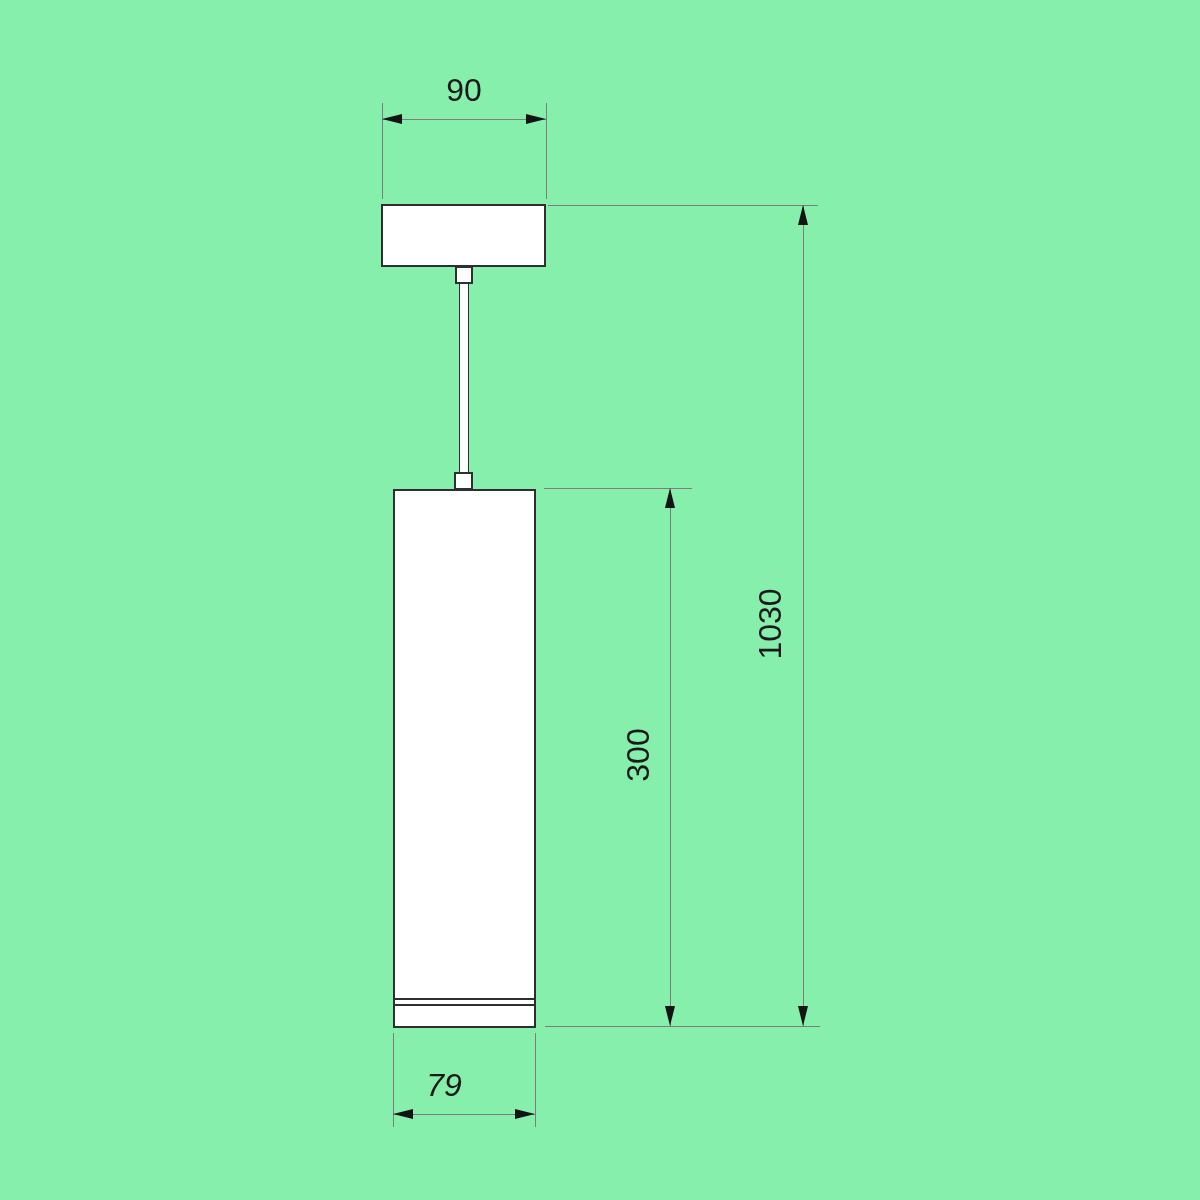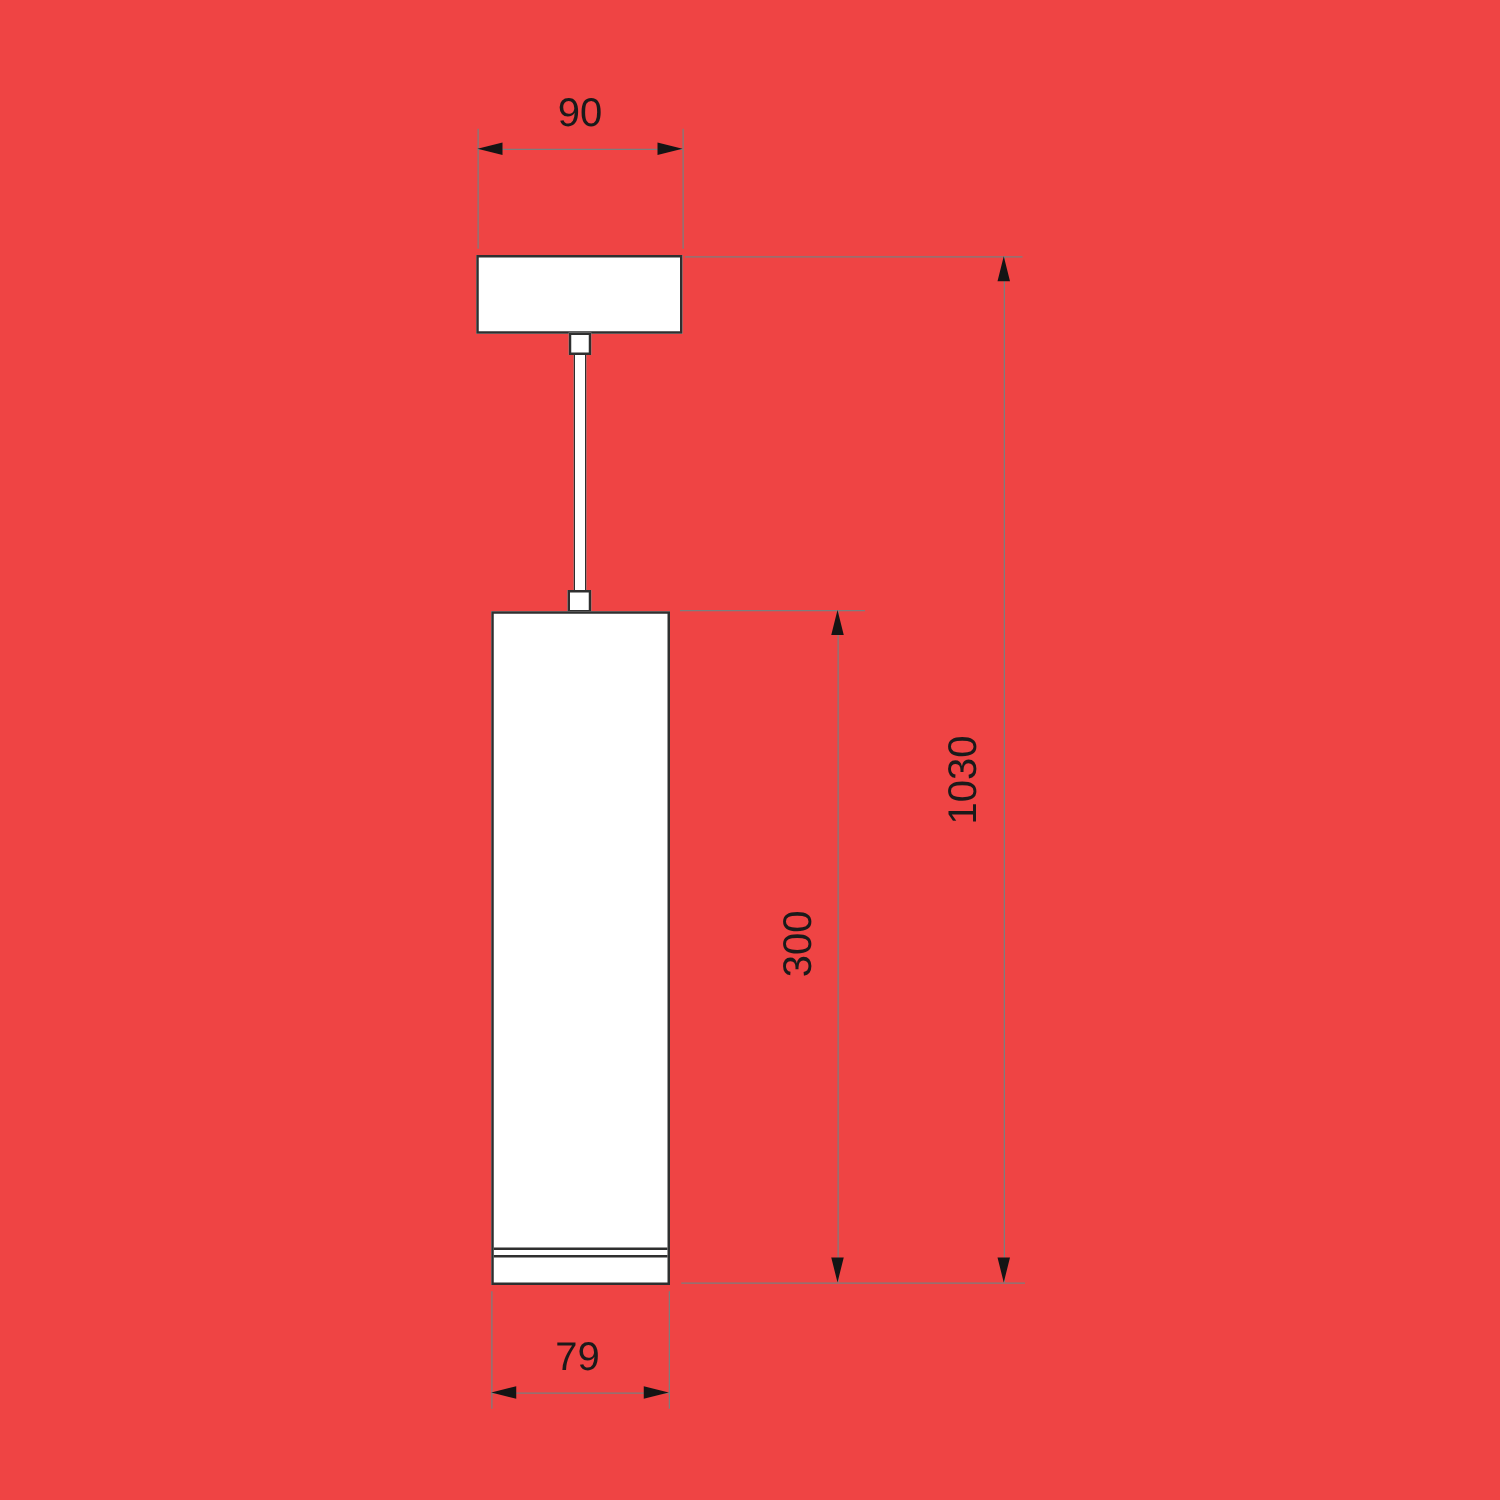--- a/index.html
+++ b/index.html
@@ -5,21 +5,21 @@
   html, body {
     margin: 0;
     padding: 0;
     background: #ffffff;
     font-family: "Liberation Sans", sans-serif;
   }
   .canvas {
     position: relative;
     width: 1200px;
     height: 1200px;
-    background: #ef4444;
+    background: #86efac;
     overflow: hidden;
   }
   .abs { position: absolute; box-sizing: border-box; }
 
   
   .obj-rect {
     border: 2px solid #2f2f2f;
     background: #ffffff;
   }
   .obj-hline { background: #2f2f2f; height: 2px; }
@@ -54,21 +54,21 @@
   <div class="abs dimline" style="left:382px; top:119px; width:164px; height:1px;"></div>
   <div class="abs arr arr-left" style="left:382px; top:114px;"></div>
   <div class="abs arr arr-right" style="left:526px; top:114px;"></div>
   <div class="abs dim-label" style="left:414px; top:72px; width:100px;">90</div>
 
   <div class="abs dimline" style="left:393px; top:1033px; width:1px; height:94px;"></div>
   <div class="abs dimline" style="left:535px; top:1033px; width:1px; height:94px;"></div>
   <div class="abs dimline" style="left:393px; top:1114px; width:142px; height:1px;"></div>
   <div class="abs arr arr-left" style="left:393px; top:1109px;"></div>
   <div class="abs arr arr-right" style="left:515px; top:1109px;"></div>
-  <div class="abs dim-label" style="left:412px; top:1067px; width:100px;">79</div>
+  <div class="abs dim-label" style="left:394px; top:1067px; width:100px;font-style:italic;">79</div>
 
   <div class="abs dimline" style="left:544px; top:488px; width:148px; height:1px;"></div>
   <div class="abs dimline" style="left:670px; top:488px; width:1px; height:538px;"></div>
   <div class="abs arr arr-up" style="left:665px; top:488px;"></div>
   <div class="abs arr arr-down" style="left:665px; top:1006px;"></div>
   <div class="abs dim-label rot" style="left:578px; top:737px; width:120px;">300</div>
 
   <div class="abs dimline" style="left:548px; top:205px; width:270px; height:1px;"></div>
   <div class="abs dimline" style="left:545px; top:1026px; width:275px; height:1px;"></div>
   <div class="abs dimline" style="left:803px; top:205px; width:1px; height:821px;"></div>

